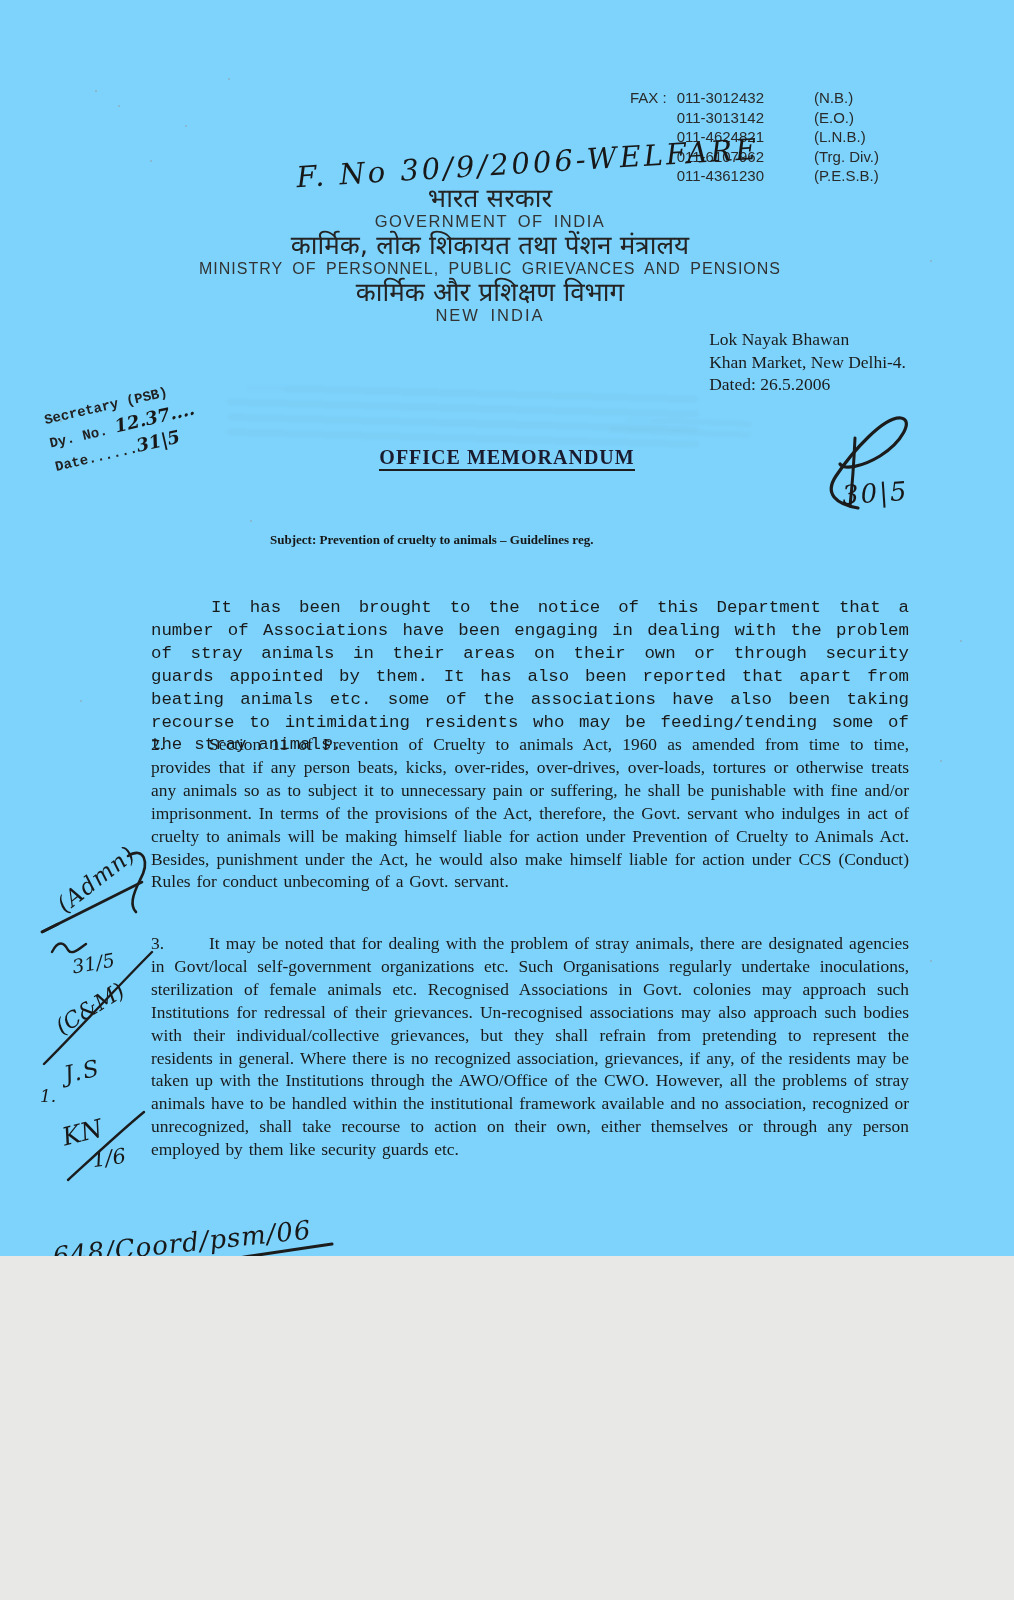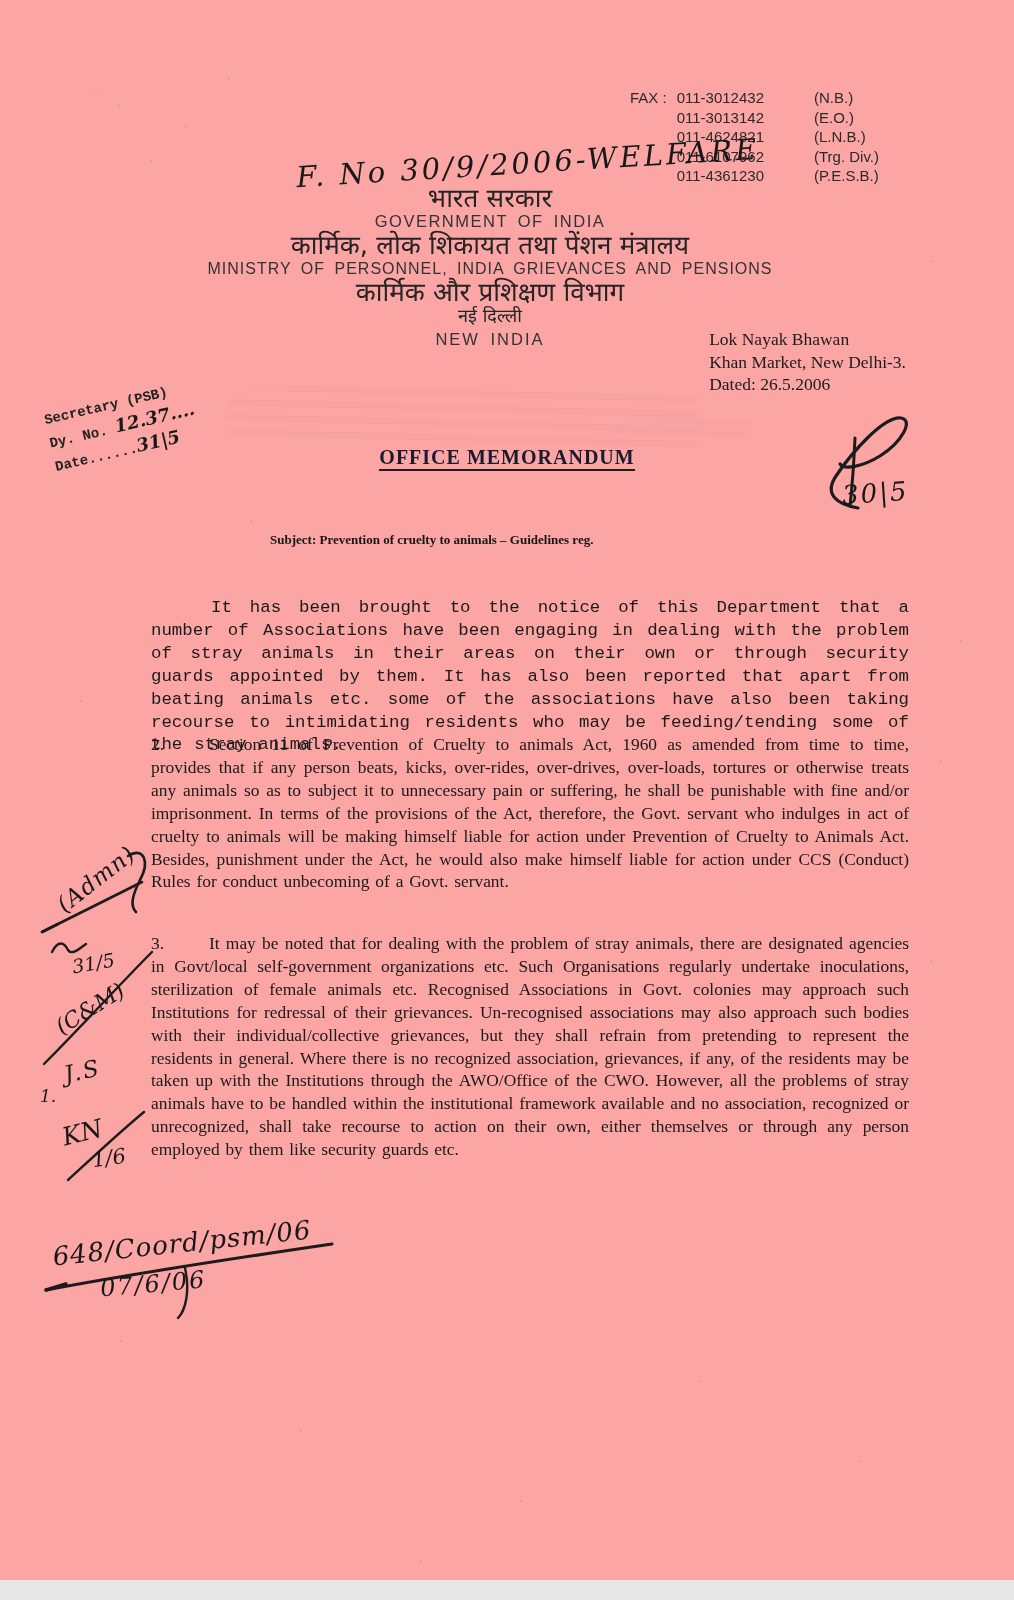--- a/index.html
+++ b/index.html
@@ -1,20 +1,20 @@
 <!DOCTYPE html>
 <html><head>
 <meta charset="utf-8">
 <style>
   html,body{margin:0;padding:0;background:#e8e8e6;}
   .page{
     position:relative;
-    width:1014px;height:1580px;
+    width:1014px;height:1256px;
     margin:0 auto;
-    background:#fca5a5;
+    background:#7dd3fc;
     overflow:hidden;
     font-family:"Liberation Serif", serif;
     color:#1d1d1d;
   }
   
   .speckles{position:absolute;inset:0;pointer-events:none;}
   .speckles i{position:absolute;width:2px;height:2px;background:#9a9a96;border-radius:50%;opacity:.55;}
   
   .fax{position:absolute;left:630px;top:88px;display:flex;gap:10px;
        font-family:"Liberation Sans", sans-serif;font-size:15px;line-height:19.5px;color:#2a2a2a;}
@@ -109,29 +109,28 @@
       <div class="fax-line"><span>011-4361230</span><span class="dept">(P.E.S.B.)</span></div>
     </div>
   </div>
 
   <div class="hand file-no">F. No 30/9/2006-WELFARE</div>
 
   <div class="gov-header">
     <p class="hdr-hi">भारत सरकार</p>
     <p class="hdr-en">GOVERNMENT OF INDIA</p>
     <p class="hdr-hi">कार्मिक, लोक शिकायत तथा पेंशन मंत्रालय</p>
-    <p class="hdr-en small">MINISTRY OF PERSONNEL, INDIA GRIEVANCES AND PENSIONS</p>
+    <p class="hdr-en small">MINISTRY OF PERSONNEL, PUBLIC GRIEVANCES AND PENSIONS</p>
     <p class="hdr-hi">कार्मिक और प्रशिक्षण विभाग</p>
-    <p class="hdr-hi" style="font-size:18px">नई दिल्ली</p>
     <p class="hdr-en" style="letter-spacing:2px">NEW INDIA</p>
   </div>
 
   <div class="addr">
     <div>Lok Nayak Bhawan</div>
-    <div>Khan Market, New Delhi-3.</div>
+    <div>Khan Market, New Delhi-4.</div>
     <div>Dated: 26.5.2006</div>
   </div>
 
   <div class="stamp">
     <div>Secretary (PSB)</div>
     <div><span>Dy. No.</span> <span class="hand">12.37....</span></div>
     <div><span>Date......</span><span class="hand">31|5</span></div>
   </div>
 
   <div class="smudge"></div>

